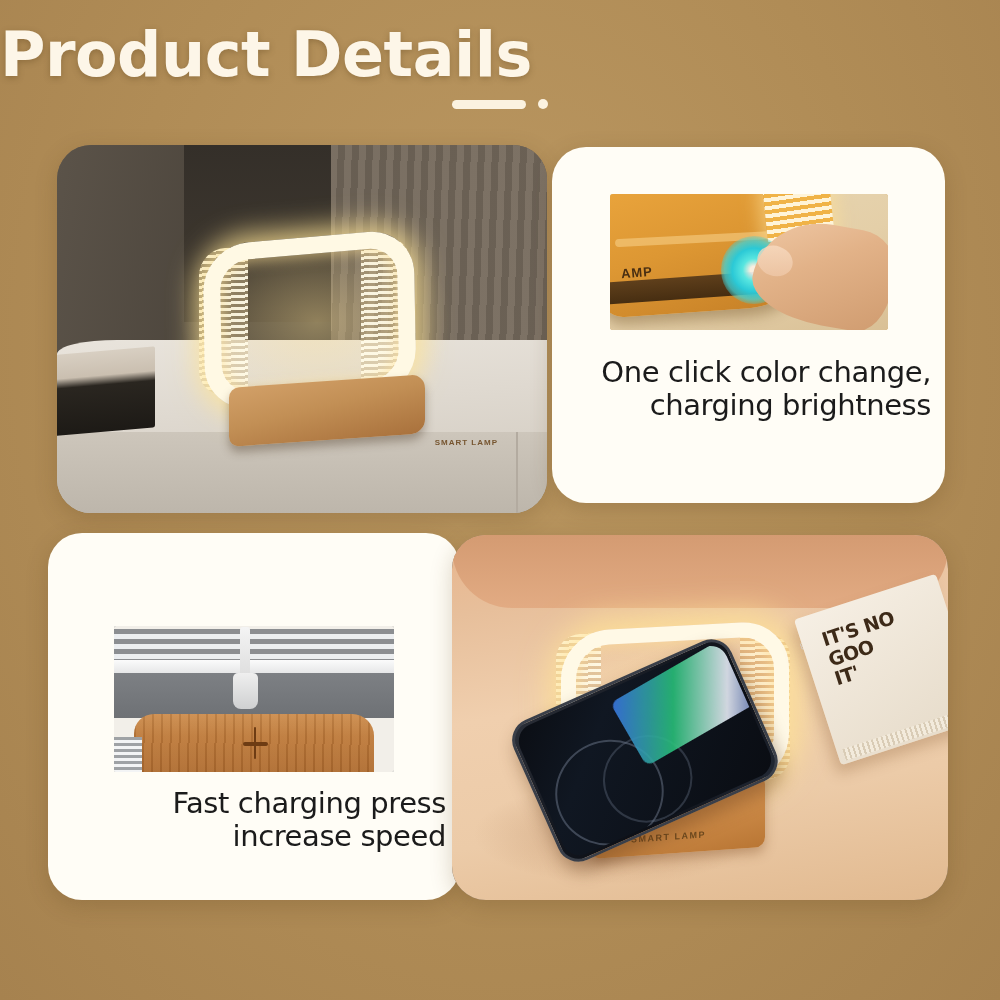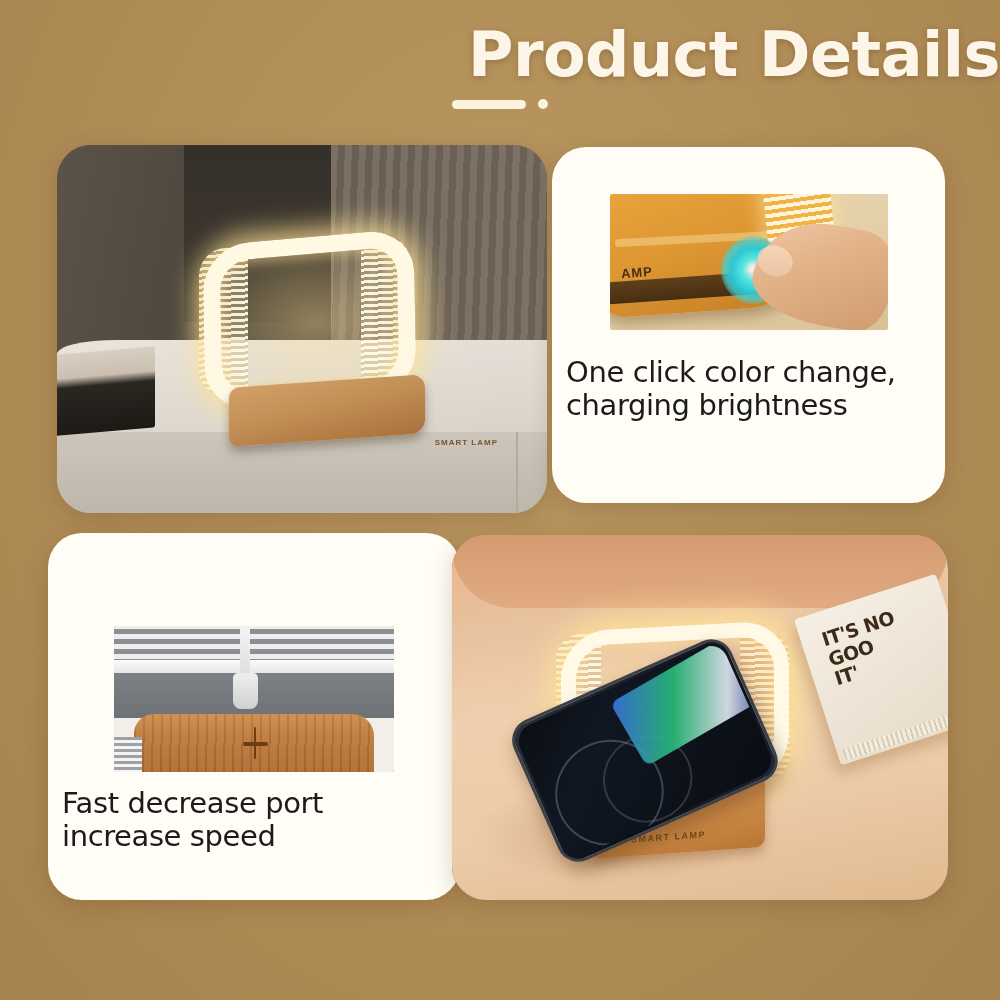--- a/index.html
+++ b/index.html
@@ -10,21 +10,21 @@
     font-family: "Liberation Sans", sans-serif;
   }
   body {
     background: radial-gradient(ellipse at 50% 35%, #bb9862 0%, #b08c56 55%, #a6824f 100%);
     position: relative;
   }
 
   
   #header {
     position: absolute; left: 0; top: 22px; width: 1000px;
-    text-align: right;
+    text-align: left;
   }
   #page-title {
     font-size: 62px;
     font-weight: bold;
     color: #fdf6e8;
     letter-spacing: -0.5px;
     line-height: 1.05;
     text-shadow: 0 2px 6px rgba(90,62,25,0.35);
     font-family: "DejaVu Sans", sans-serif;
   }
@@ -68,21 +68,21 @@
     width: 280px; height: 146px; margin-top: 79px; border-radius: 2px;
     overflow: hidden; position: relative; background: #8d8f92;
   }
   #card-charging-port .caption { margin-top: 15px; }
 
   
   #card-wireless-charging { left: 452px; top: 535px; width: 496px; height: 365px; }
 
   .caption {
     width: 100%;
-    text-align: left;
+    text-align: right;
     font-size: 29px;
     line-height: 1.13;
     color: #1b1b1b;
     font-family: "DejaVu Sans", sans-serif;
     font-weight: 400;
     letter-spacing: -0.4px;
   }
   .caption .line { display: block; white-space: pre; }
 
   
@@ -317,21 +317,21 @@
     <div id="p3-plug"></div>
     <div id="p3-wood"></div>
     <div id="p3-wood-grain"></div>
     <div id="p3-coil-mark">
       <span class="v"></span>
       <span class="h"></span>
     </div>
     <div id="p3-side-fins"></div>
   </div>
   <div class="caption">
-    <span class="line">Fast decrease port</span>
+    <span class="line">Fast charging press</span>
     <span class="line">increase speed</span>
   </div>
 </div>
 
 <div class="card photo" id="card-wireless-charging">
   <div class="scene">
     <div id="p4-bg"></div>
     <div id="p4-headboard"></div>
     <div id="p4-table-shadow"></div>
     <div id="p4-glow"></div>

